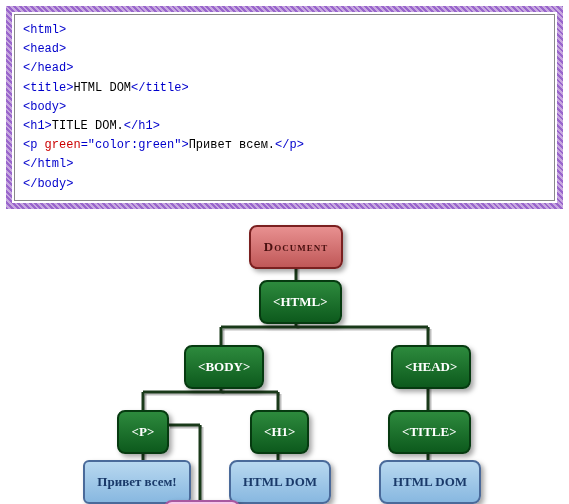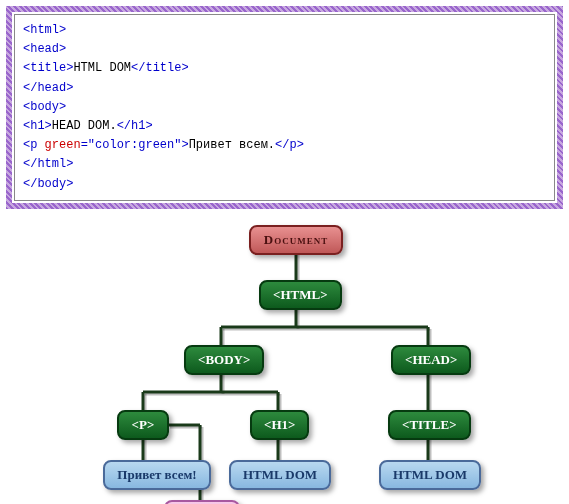--- a/index.html
+++ b/index.html
@@ -4,40 +4,40 @@
 <style>
 * { margin:0; padding:0; box-sizing:border-box; }
 body { width:569px; height:504px; background:#fff; font-family:"Courier New",monospace; }
 .code-outer { margin:6px; border:6px solid; border-image:repeating-linear-gradient(45deg,#9966cc,#9966cc 2px,#c8a8e0 2px,#c8a8e0 4px) 6; padding:2px; background:#fff; }
 .code-inner { border:1px solid #888; padding:6px 8px; font-size:12px; line-height:1.6; }
 .tag { color:#0000cc; }
 .attr { color:#cc0000; }
 .val { color:#0000cc; }
 .txt-code { color:#000; }
 .tree { position:relative; width:569px; height:310px; }
-.node { position:absolute; border-radius:8px; padding:5px 12px; font-family:Georgia,serif; font-weight:bold; font-size:13px; text-align:center; box-shadow:3px 3px 5px rgba(0,0,0,0.35); border:2px solid rgba(0,0,0,0.6); white-space:nowrap; }
+.node { position:absolute; border-radius:8px; padding:12px 12px; font-family:Georgia,serif; font-weight:bold; font-size:13px; text-align:center; box-shadow:3px 3px 5px rgba(0,0,0,0.35); border:2px solid rgba(0,0,0,0.6); white-space:nowrap; }
 .red { background:linear-gradient(#e89090,#c05858); color:#4a1010; border-color:#7a2020; font-variant:small-caps; letter-spacing:1px; }
 .green { background:linear-gradient(#2d8a3d,#0d5a1d); color:#fff; border-color:#063a10; }
 .blue { background:linear-gradient(#b8d8f0,#88b8e0); color:#1a3a6a; border-color:#4a6a9a; font-family:"Times New Roman",serif; }
 .pink { background:linear-gradient(#f8c8e8,#e8a8d8); color:#6a1a4a; border-color:#a858a0; font-variant:small-caps; letter-spacing:1px; font-family:Georgia,serif; }
 svg.conn { position:absolute; top:0; left:0; width:569px; height:310px; pointer-events:none; }
 svg.conn line { stroke:#1a3a1a; stroke-width:3; }
 svg.conn .shadow { stroke:rgba(0,0,0,0.25); stroke-width:3; }
 </style>
 </head>
 <body>
 
 <div class="code-outer">
   <div class="code-inner" id="code-inner">
       <div><span class="tag">&lt;html&gt;</span></div>
       <div><span class="tag">&lt;head&gt;</span></div>
+      <div><span class="tag">&lt;/head&gt;</span></div>
       <div><span class="tag">&lt;title&gt;</span><span class="txt-code">HTML DOM</span><span class="tag">&lt;/title&gt;</span></div>
-      <div><span class="tag">&lt;/head&gt;</span></div>
       <div><span class="tag">&lt;body&gt;</span></div>
-      <div><span class="tag">&lt;h1&gt;</span><span class="txt-code">HEAD DOM.</span><span class="tag">&lt;/h1&gt;</span></div>
+      <div><span class="tag">&lt;h1&gt;</span><span class="txt-code">TITLE DOM.</span><span class="tag">&lt;/h1&gt;</span></div>
       <div><span class="tag">&lt;p </span><span class="attr">green</span><span class="tag">=</span><span class="val">"color:green"</span><span class="tag">&gt;</span><span class="txt-code">Привет всем.</span><span class="tag">&lt;/p&gt;</span></div>
       <div><span class="tag">&lt;/html&gt;</span></div>
       <div><span class="tag">&lt;/body&gt;</span></div>
     </div>
 </div>
 
 <div class="tree">
   <svg class="conn" id="conn-svg">
       <line x1="298" y1="40" x2="298" y2="67" class="shadow"></line>
       <line x1="296" y1="38" x2="296" y2="65"></line>
@@ -71,18 +71,18 @@
       <line x1="200" y1="210" x2="200" y2="285"></line>
     </svg>
   <div id="nodes-layer">
       <div class="node red" style="left: 249px; top: 10px; min-width: 94px;">Document</div>
       <div class="node green" style="left: 259px; top: 65px; min-width: 74px;">&lt;HTML&gt;</div>
       <div class="node green" style="left: 184px; top: 130px; min-width: 74px;">&lt;BODY&gt;</div>
       <div class="node green" style="left: 391px; top: 130px; min-width: 74px;">&lt;HEAD&gt;</div>
       <div class="node green" style="left: 117px; top: 195px; min-width: 52px;">&lt;P&gt;</div>
       <div class="node green" style="left: 250px; top: 195px; min-width: 56px;">&lt;H1&gt;</div>
       <div class="node green" style="left: 388px; top: 195px; min-width: 80px;">&lt;TITLE&gt;</div>
-      <div class="node blue" style="left: 103px; top: 245px; min-width: 108px;">Привет всем!</div>
+      <div class="node blue" style="left: 83px; top: 245px; min-width: 108px; border-radius: 6px;">Привет всем!</div>
       <div class="node blue" style="left: 229px; top: 245px; min-width: 98px;">HTML DOM</div>
       <div class="node blue" style="left: 379px; top: 245px; min-width: 98px;">HTML DOM</div>
       <div class="node pink" style="left: 164px; top: 285px; min-width: 72px;">STYLE</div>
     </div>
 </div>
 
 </body></html>

